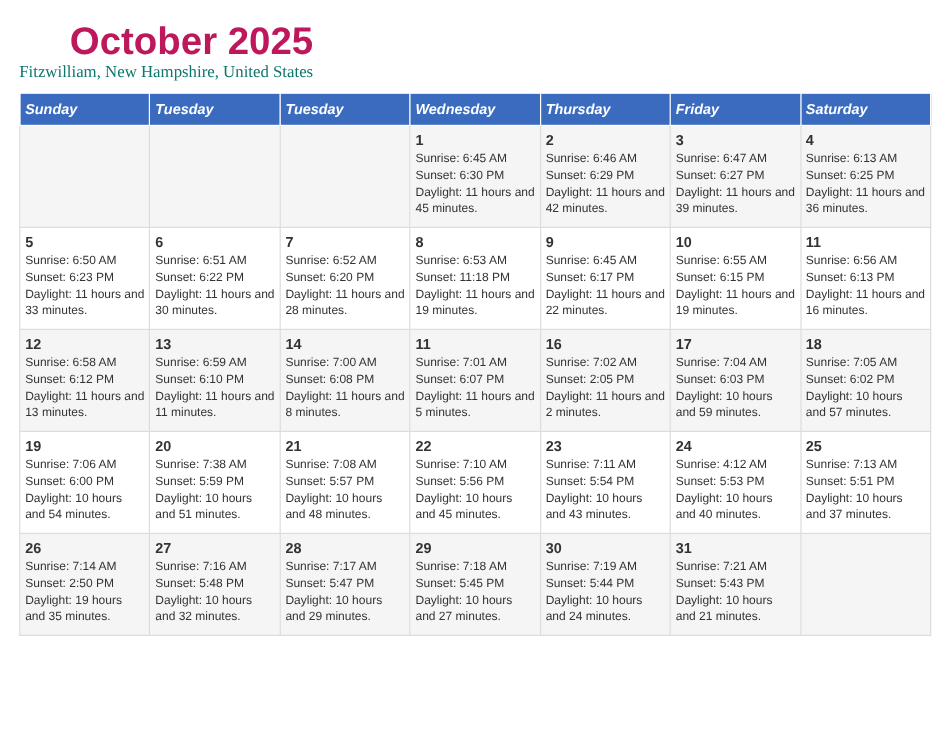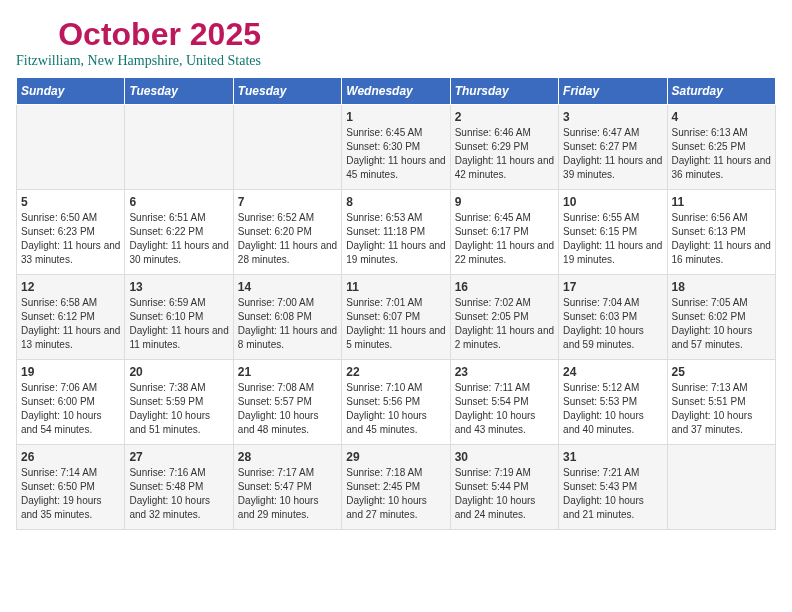--- a/index.html
+++ b/index.html
@@ -247,54 +247,54 @@
           <div class="cell-text">Daylight: 10 hours and 45 minutes.</div>
         </td>
         <td>
           <span class="day-number">23</span>
           <div class="cell-text">Sunrise: 7:11 AM</div>
           <div class="cell-text">Sunset: 5:54 PM</div>
           <div class="cell-text">Daylight: 10 hours and 43 minutes.</div>
         </td>
         <td>
           <span class="day-number">24</span>
-          <div class="cell-text">Sunrise: 5:12 AM</div>
+          <div class="cell-text">Sunrise: 4:12 AM</div>
           <div class="cell-text">Sunset: 5:53 PM</div>
           <div class="cell-text">Daylight: 10 hours and 40 minutes.</div>
         </td>
         <td>
           <span class="day-number">25</span>
           <div class="cell-text">Sunrise: 7:13 AM</div>
           <div class="cell-text">Sunset: 5:51 PM</div>
           <div class="cell-text">Daylight: 10 hours and 37 minutes.</div>
         </td>
       </tr>
       <tr>
         <td>
           <span class="day-number">26</span>
           <div class="cell-text">Sunrise: 7:14 AM</div>
-          <div class="cell-text">Sunset: 6:50 PM</div>
+          <div class="cell-text">Sunset: 2:50 PM</div>
           <div class="cell-text">Daylight: 19 hours and 35 minutes.</div>
         </td>
         <td>
           <span class="day-number">27</span>
           <div class="cell-text">Sunrise: 7:16 AM</div>
           <div class="cell-text">Sunset: 5:48 PM</div>
           <div class="cell-text">Daylight: 10 hours and 32 minutes.</div>
         </td>
         <td>
           <span class="day-number">28</span>
           <div class="cell-text">Sunrise: 7:17 AM</div>
           <div class="cell-text">Sunset: 5:47 PM</div>
           <div class="cell-text">Daylight: 10 hours and 29 minutes.</div>
         </td>
         <td>
           <span class="day-number">29</span>
           <div class="cell-text">Sunrise: 7:18 AM</div>
-          <div class="cell-text">Sunset: 2:45 PM</div>
+          <div class="cell-text">Sunset: 5:45 PM</div>
           <div class="cell-text">Daylight: 10 hours and 27 minutes.</div>
         </td>
         <td>
           <span class="day-number">30</span>
           <div class="cell-text">Sunrise: 7:19 AM</div>
           <div class="cell-text">Sunset: 5:44 PM</div>
           <div class="cell-text">Daylight: 10 hours and 24 minutes.</div>
         </td>
         <td>
           <span class="day-number">31</span>

